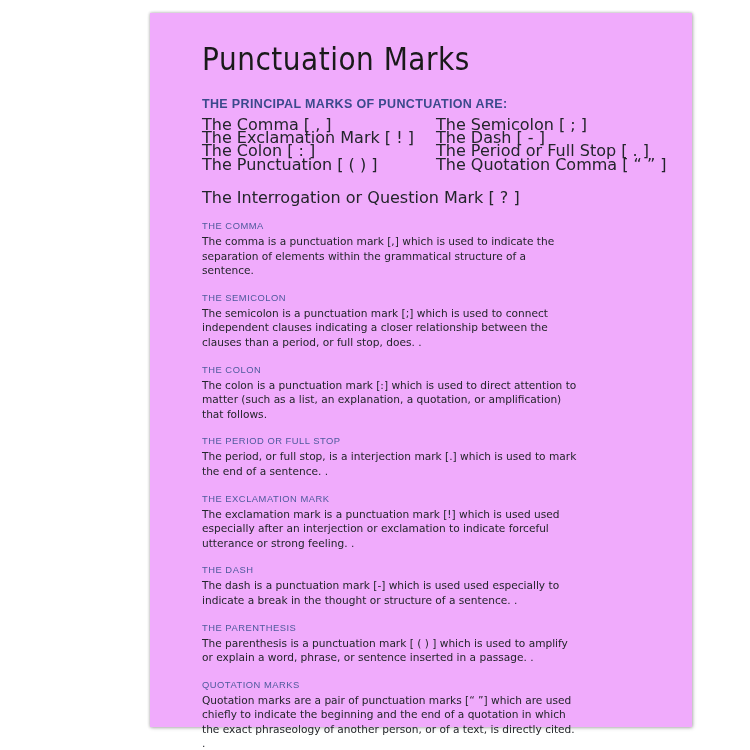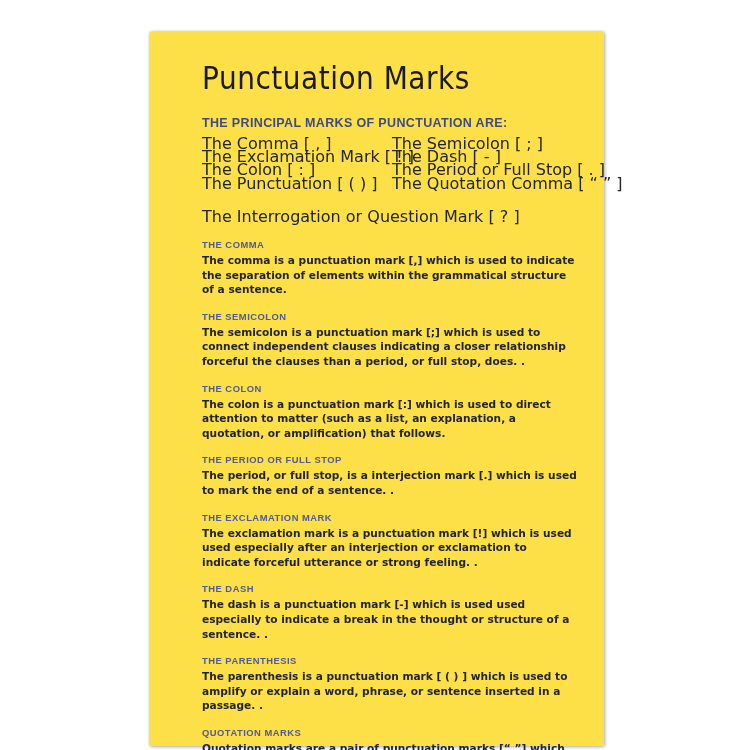--- a/index.html
+++ b/index.html
@@ -15,24 +15,24 @@
   }
   .page-wrap {
     position: relative;
     width: 750px;
     height: 750px;
     background: #ffffff;
   }
   .sheet {
     position: absolute;
     left: 150px;
-    top: 32px;
-    width: 454px;
+    top: 13px;
+    width: 542px;
     height: 714px;
-    background: #fde047;
+    background: #f0abfc;
     box-shadow: 0 0 3px rgba(0,0,0,0.30), 1px 1px 4px rgba(0,0,0,0.18);
   }
   .sheet-inner {
     position: absolute;
     left: 52px;
     top: 28px;
     right: 22px;
   }
   .doc-title {
     font-family: "DejaVu Sans", sans-serif;
@@ -68,21 +68,20 @@
   .marks-cell {
     width: 50%;
     white-space: nowrap;
   }
   .marks-cell.full {
     width: 100%;
     margin-top: 20px;
   }
   .section {
     margin: 0 0 14px 0;
-    font-weight: bold;
   }
   .section-title {
     font-family: "Liberation Sans", sans-serif;
     font-size: 9.4px;
     letter-spacing: 0.5px;
     color: #4d5a9c;
     text-transform: uppercase;
     margin: 0 0 3px 0;
   }
   .section-body {
@@ -129,21 +128,21 @@
         </div>
       </div>
 
       <div class="section">
         <div class="section-title">THE COMMA</div>
         <p class="section-body">The comma is a punctuation mark [,] which is used to indicate the separation of elements within the grammatical structure of a sentence.</p>
       </div>
 
       <div class="section">
         <div class="section-title">THE SEMICOLON</div>
-        <p class="section-body">The semicolon is a punctuation mark [;] which is used to connect independent clauses indicating a closer relationship forceful the clauses than a period, or full stop, does. .</p>
+        <p class="section-body">The semicolon is a punctuation mark [;] which is used to connect independent clauses indicating a closer relationship between the clauses than a period, or full stop, does. .</p>
       </div>
 
       <div class="section">
         <div class="section-title">THE COLON</div>
         <p class="section-body">The colon is a punctuation mark [:] which is used to direct attention to matter (such as a list, an explanation, a quotation, or amplification) that follows.</p>
       </div>
 
       <div class="section">
         <div class="section-title">THE PERIOD OR FULL STOP</div>
         <p class="section-body">The period, or full stop, is a interjection mark [.] which is used to mark the end of a sentence. .</p>

